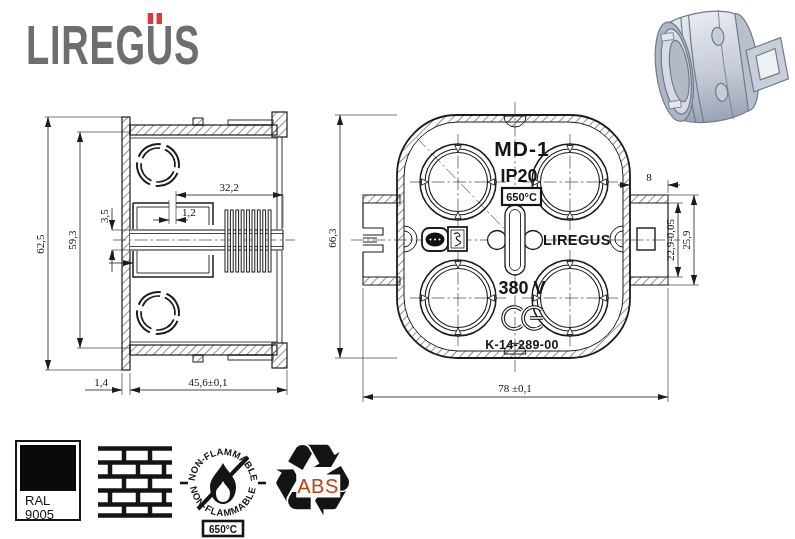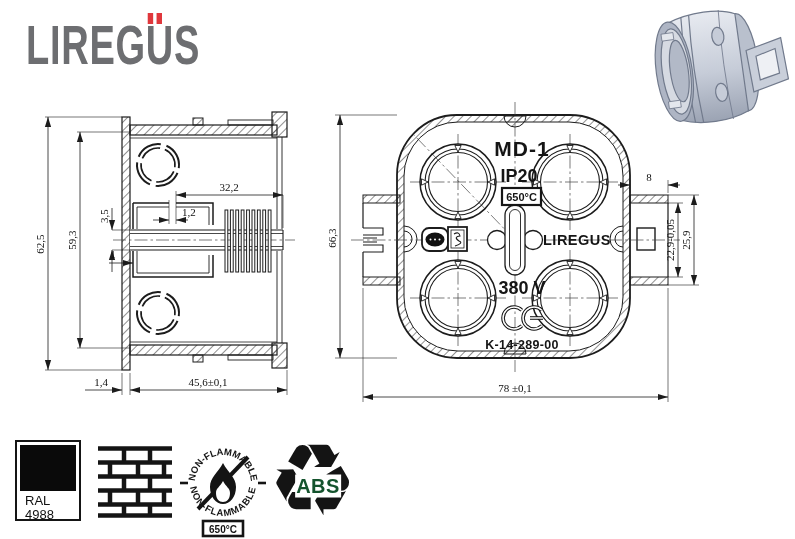--- a/index.html
+++ b/index.html
@@ -20,21 +20,21 @@
   .cl{stroke:#444;stroke-width:0.7;stroke-dasharray:13 3 2.5 3;}
   
   .ral{left:15px;top:440px;width:62px;height:77px;border:2px solid #151515;background:#fff;}
   .ral .sw{margin:3px;height:46px;background:#0a0a0a;}
   .ral .txt{margin-left:8px;font-size:13px;line-height:1.04;color:#111;}
   
   .absicon{left:268px;top:442px;width:100px;height:90px;}
   .absicon .glyph{position:absolute;left:0;top:-16px;font-family:"DejaVu Sans",sans-serif;
                   font-size:100px;line-height:110px;color:#141414;}
   .absicon .lbl{position:absolute;left:50%;top:44px;transform:translate(-50%,-50%);
-                font-weight:bold;font-size:20px;background:#fff;padding:0 1px;letter-spacing:0.5px;color:#14532d;}
+                font-weight:normal;font-size:20px;background:#fff;padding:0 1px;letter-spacing:0.5px;color:#c2410c;}
 </style>
 </head>
 <body>
 
 <div id="canvas">
 
   <div class="abs logo">
     <span>LIREG</span><span class="logo-u"><span class="uml d1"></span><span class="uml d2"></span><span>U</span></span><span>S</span>
   </div>
 
@@ -294,21 +294,21 @@
       <line x1="343" y1="193" x2="374" y2="193" class="thin"></line>
       <line x1="369" y1="103" x2="369" y2="193" class="dimline" marker-start="url(#dimarrow)" marker-end="url(#dimarrow)"></line>
       <text class="dim" transform="rotate(-90 365 148)" x="365" y="148" text-anchor="middle">25,9</text>
     </g>
   </svg>
 
   <div class="abs ral">
     <div class="sw"></div>
     <div class="txt">
       <div>RAL</div>
-      <div>4988</div>
+      <div>9005</div>
     </div>
   </div>
 
   <svg class="abs" style="left:98px;top:446px" width="74" height="72" viewBox="0 0 74 72">
     <g stroke="#141414" stroke-width="4.5">
       <line x1="0" y1="2.5" x2="74" y2="2.5"></line>
         <line x1="0" y1="16.5" x2="74" y2="16.5"></line>
       <line x1="0" y1="30.5" x2="74" y2="30.5"></line>
         <line x1="0" y1="44.5" x2="74" y2="44.5"></line>
       <line x1="0" y1="58.5" x2="74" y2="58.5"></line>

